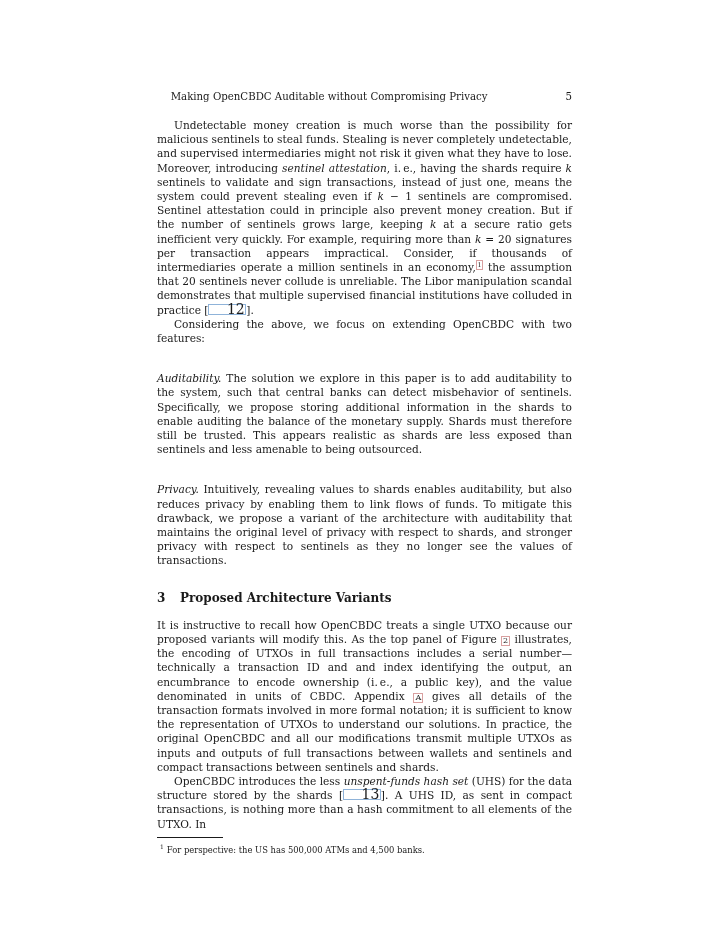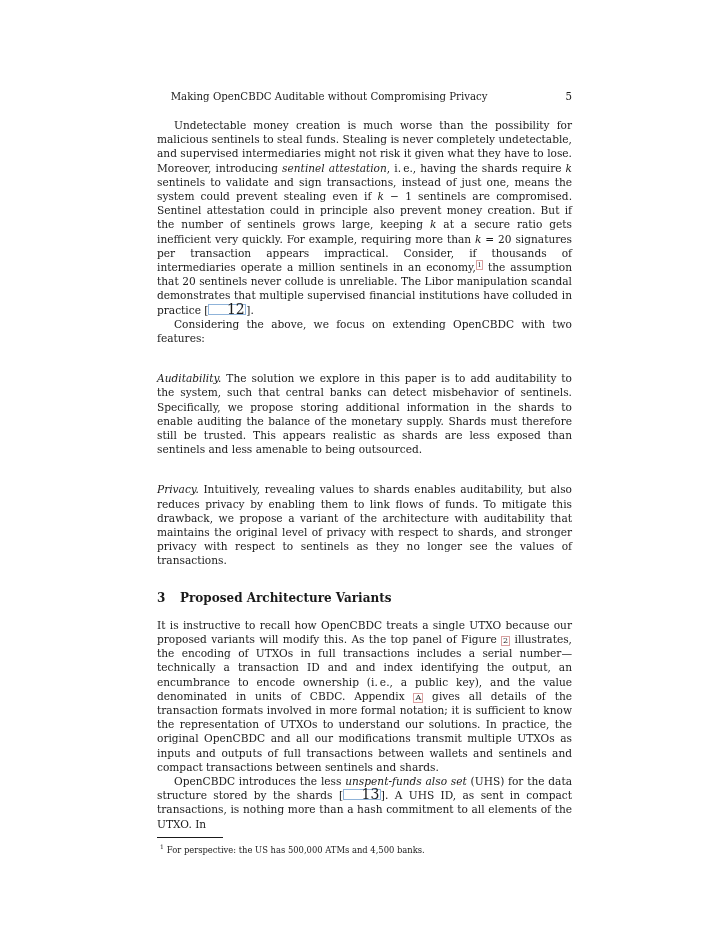--- a/index.html
+++ b/index.html
@@ -35,17 +35,17 @@
   <p class="indent">Considering the above, we focus on extending OpenCBDC with two features:</p>
 
   <p class="biggap"><em>Auditability.</em><span> The solution we explore in this paper is to add auditability to the system, such that central banks can detect misbehavior of sentinels. Specifically, we propose storing additional information in the shards to enable auditing the balance of the monetary supply. Shards must therefore still be trusted. This appears realistic as shards are less exposed than sentinels and less amenable to being outsourced.</span></p>
 
   <p class="biggap"><em>Privacy.</em><span> Intuitively, revealing values to shards enables auditability, but also reduces privacy by enabling them to link flows of funds. To mitigate this draw­back, we propose a variant of the architecture with auditability that maintains the original level of privacy with respect to shards, and stronger privacy with respect to sentinels as they no longer see the values of transactions.</span></p>
 
   <h2><span class="num">3</span><span>Proposed Architecture Variants</span></h2>
 
   <p><span>It is instructive to recall how OpenCBDC treats a single UTXO because our proposed variants will modify this. As the top panel of Figure </span><span class="ref">2</span><span> illustrates, the encoding of UTXOs in full transactions includes a serial number—technically a transaction ID and and index identifying the output, an encumbrance to encode ownership (i. e., a public key), and the value denominated in units of CBDC. Appendix </span><span class="ref">A</span><span> gives all details of the transaction formats involved in more formal notation; it is sufficient to know the representation of UTXOs to understand our solutions. In practice, the original OpenCBDC and all our modifications transmit multiple UTXOs as inputs and outputs of full transactions between wallets and sentinels and compact transactions between sentinels and shards.</span></p>
 
-  <p class="indent"><span>OpenCBDC introduces the less </span><em>unspent-funds also set</em><span> (UHS) for the data structure stored by the shards [</span><span class="cite">13</span><span>]. A UHS ID, as sent in compact transactions, is nothing more than a hash commitment to all elements of the UTXO. In</span></p>
+  <p class="indent"><span>OpenCBDC introduces the less </span><em>unspent-funds hash set</em><span> (UHS) for the data structure stored by the shards [</span><span class="cite">13</span><span>]. A UHS ID, as sent in compact transactions, is nothing more than a hash commitment to all elements of the UTXO. In</span></p>
 
   <div class="fnrule"></div>
   <div class="footnote"><sup>1</sup><span>For perspective: the US has 500,000 ATMs and 4,500 banks.</span></div>
 </div>
 
 </body></html>

